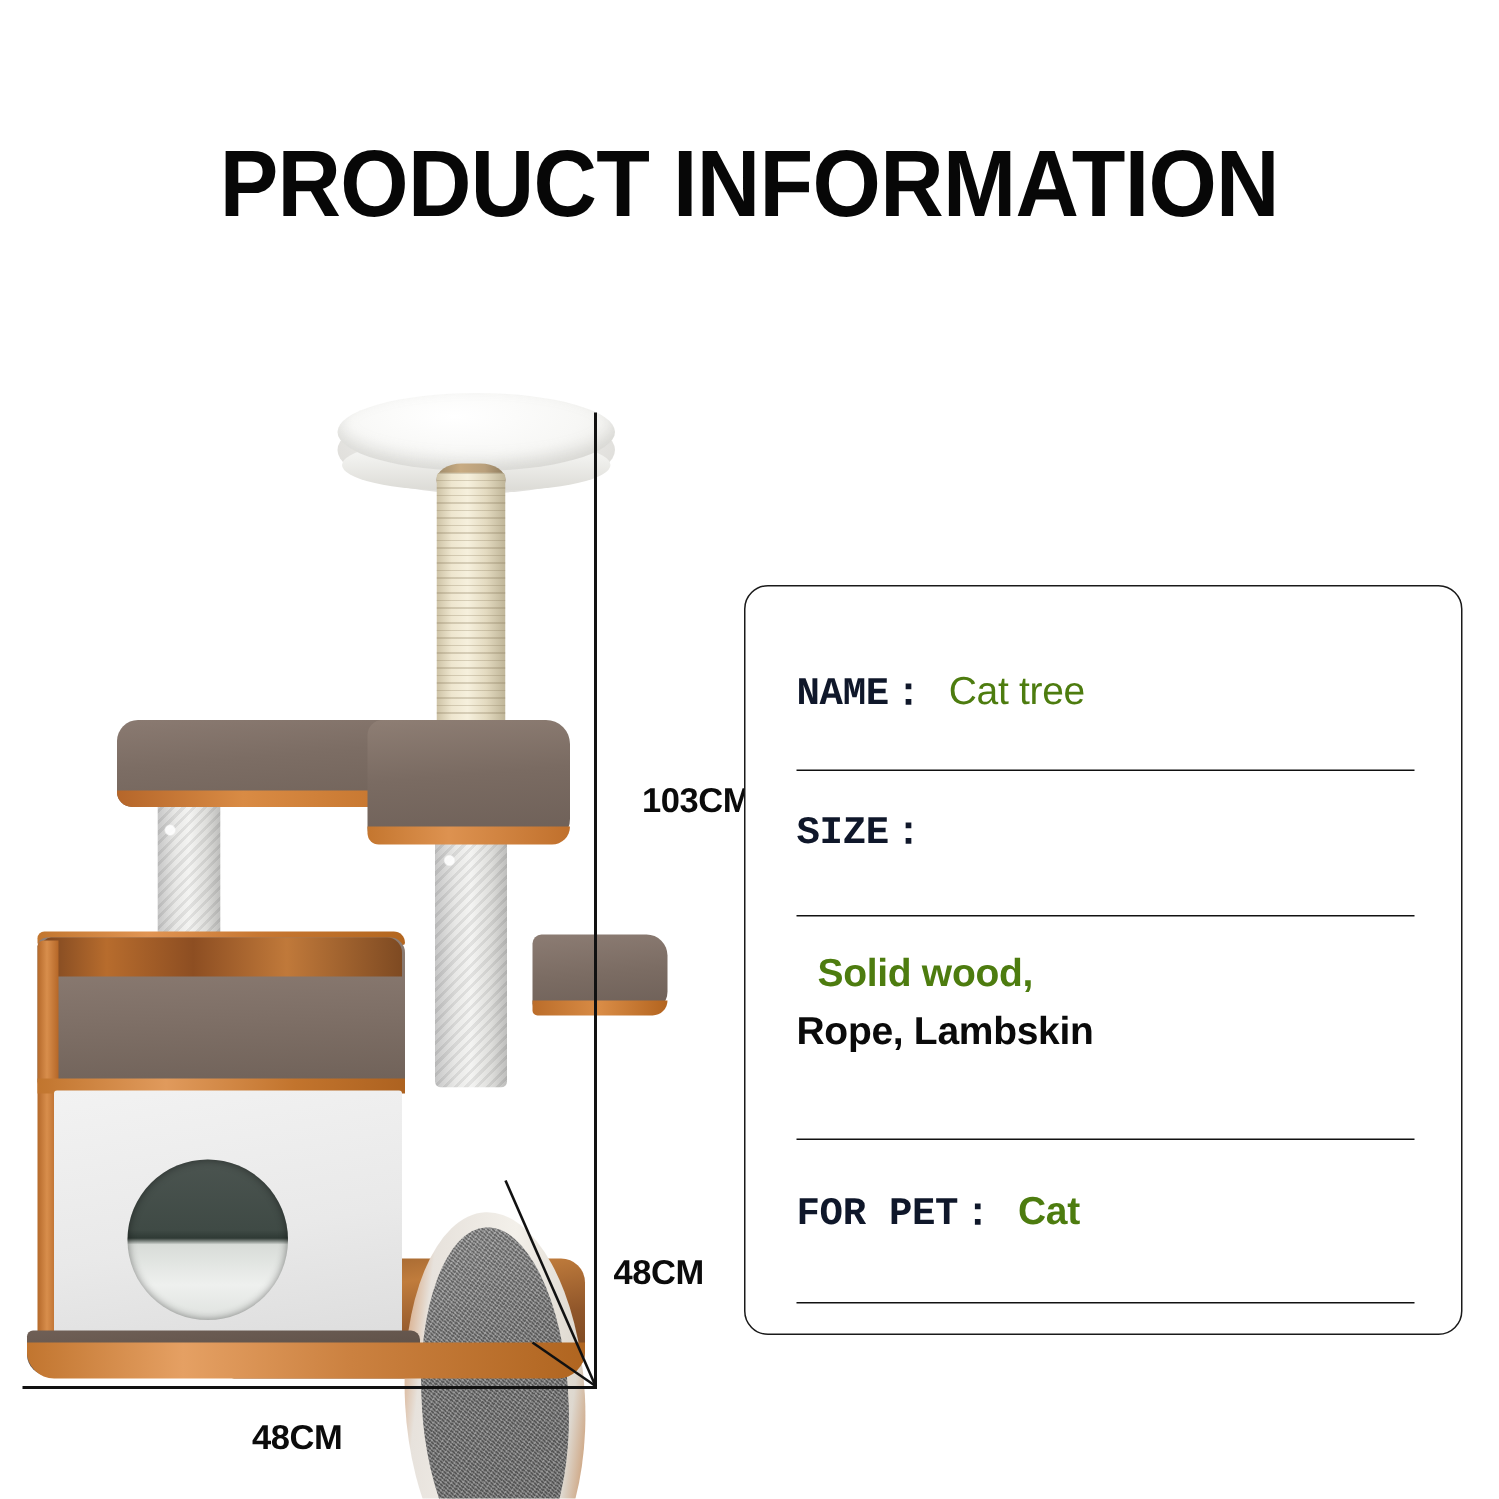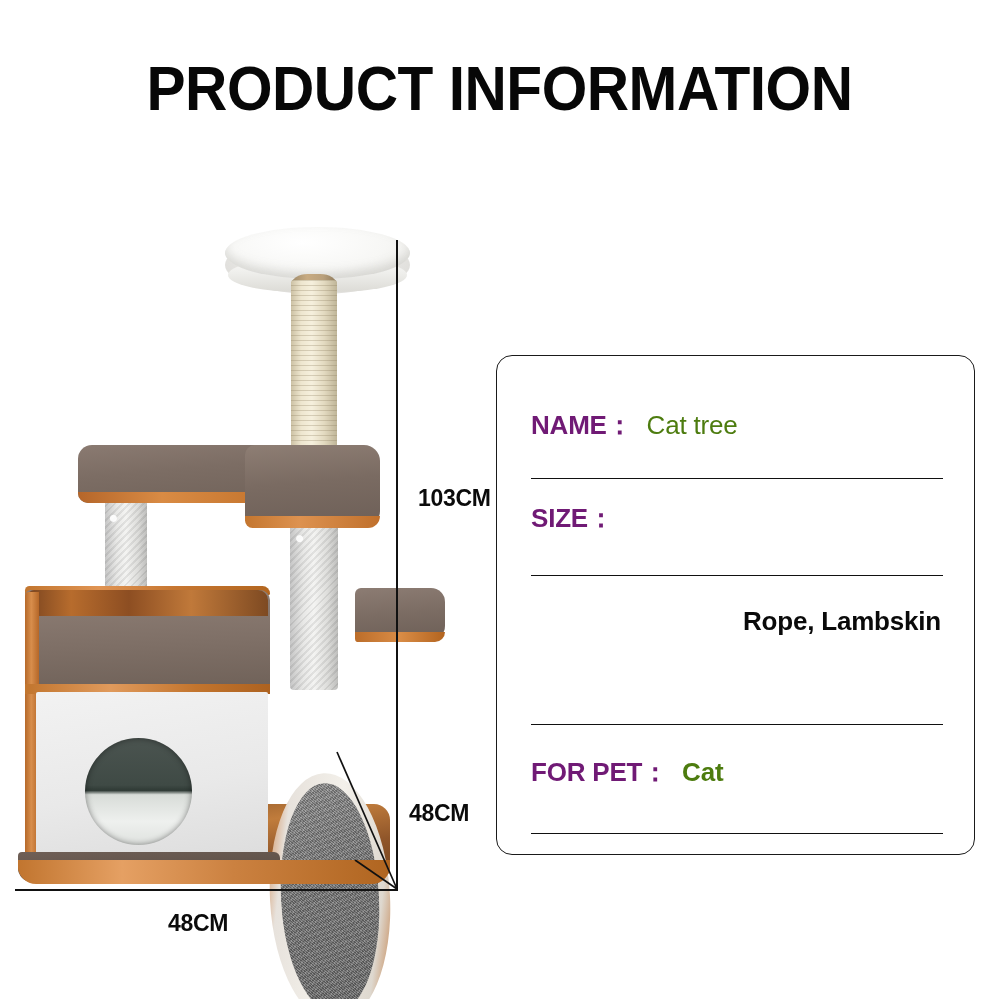--- a/index.html
+++ b/index.html
@@ -3,21 +3,21 @@
 <meta charset="utf-8">
 <style>
   html,body{margin:0;padding:0;}
   body{
     width:999px;height:999px;
     background:#ffffff;
     font-family:"Liberation Sans", sans-serif;
     overflow:hidden;
     position:relative;
   }
-  #page{position:absolute;inset:0;background:#fff;}
+  #page{position:absolute;inset:0;background:#fff;margin-top:35px;}
 
   
   #title{
     position:absolute;
     left:0;right:0;top:52px;
     text-align:center;
     font-family:"Liberation Sans", sans-serif;
     font-weight:bold;
     font-size:63px;
     letter-spacing:-0.5px;
@@ -205,21 +205,21 @@
 
   .dim-label{
     position:absolute;
     font-family:"Liberation Sans", sans-serif;
     font-weight:bold;
     font-size:23px;
     color:#0b0b0b;
     letter-spacing:-0.3px;
     white-space:nowrap;
   }
-  #lbl-103{left:418px;top:485px;}
+  #lbl-103{left:428px;top:485px;}
   #lbl-48v{left:409px;top:800px;}
   #lbl-48h{left:168px;top:910px;}
 
   
   #panel{
     position:absolute;
     left:496px;top:355px;
     width:479px;height:500px;
     border:1.6px solid #1a1a1a;
     border-radius:16px;
@@ -234,41 +234,41 @@
     border-bottom:1.8px solid #111;
     padding-bottom:8px;
     margin-bottom:0;
   }
   .row .line{
     display:flex;
     align-items:baseline;
     white-space:nowrap;
   }
   .lbl{
-    font-family:Liberation Sans, sans-serif;
+    font-family:Liberation Mono, monospace;
     font-weight:bold;
     font-size:26px;
-    color:#701a75;
+    color:#0f172a;
     letter-spacing:-0.2px;
   }
   .val{
     font-family:"Liberation Sans", sans-serif;
     font-weight:normal;
     font-size:26px;
     color:#4d7c0f;
     margin-left:14px;
     letter-spacing:-0.2px;
   }
   .val-b{font-weight:bold;}
   .row-name{height:62px;padding-top:12px;}
   .row-size{height:66px;padding-top:22px;}
   .row-mat{height:118px;padding-top:22px;}
   .row-pet{height:70px;padding-top:30px;}
   .mat-line2{
-    text-align:right;
+    text-align:left;
     font-family:"Liberation Sans", sans-serif;
     font-size:26px;
     color:#0a0a0a;
     margin-top:8px;
     padding-right:2px;
     letter-spacing:-0.2px;
   }
 </style>
 </head>
 <body>
@@ -340,20 +340,21 @@
       </div>
 
       <div class="row row-size">
         <div class="line">
           <span class="lbl">SIZE：</span>
         </div>
       </div>
 
       <div class="row row-mat">
         <div class="line">
+          <span class="val val-b">Solid wood,</span>
         </div>
         <div class="mat-line2 val-b">Rope, Lambskin</div>
       </div>
 
       <div class="row row-pet">
         <div class="line">
           <span class="lbl">FOR PET：</span>
           <span class="val val-b">Cat</span>
         </div>
       </div>

